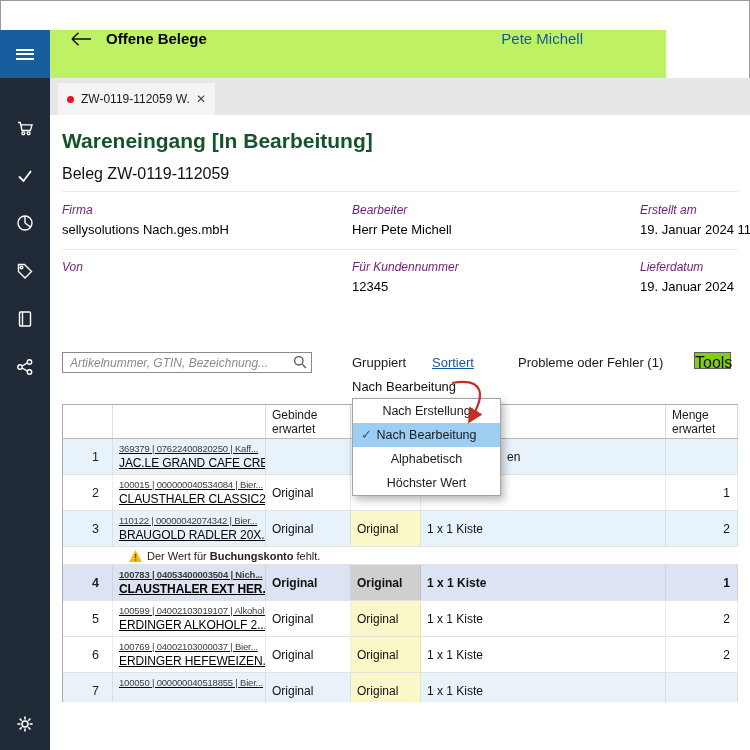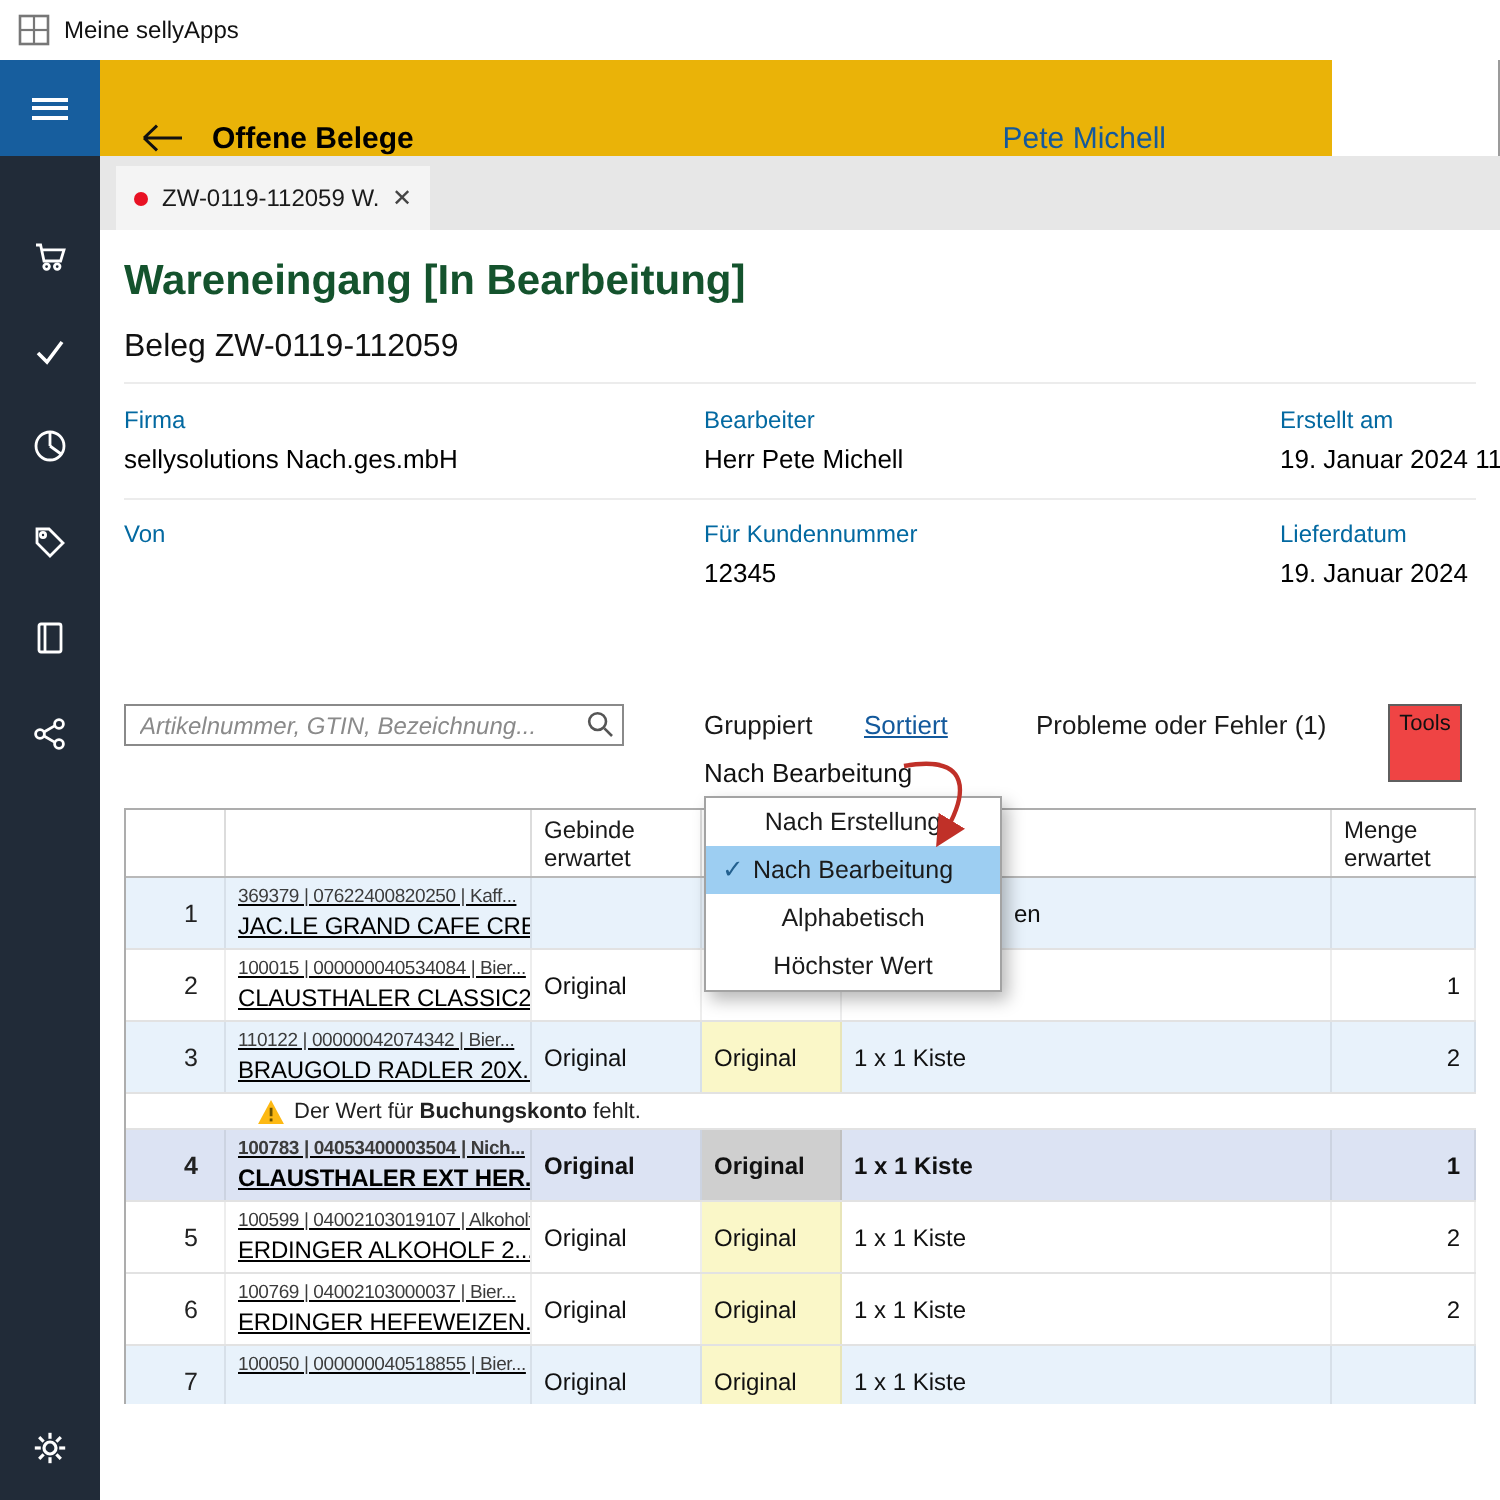--- a/index.html
+++ b/index.html
@@ -16,55 +16,55 @@
   
   .sidebar { position:absolute; left:0; top:30px; width:50px; height:720px; background:#212b38; }
   .menu-btn { width:50px; height:48px; background:#175e9e; display:flex; align-items:center; justify-content:center; cursor:pointer; }
   .side-icons { position:absolute; top:48px; left:0; width:50px; }
   .side-item { width:50px; height:48px; display:flex; align-items:center; justify-content:center; cursor:pointer; }
   .side-item.first { margin-top:25px; }
   .side-bottom { position:absolute; bottom:8px; left:0; width:50px; height:36px; display:flex; align-items:center; justify-content:center; }
   .hamburger div { width:18px; height:2px; background:#fff; margin:2.5px 0; }
 
   
-  .header { position:absolute; left:50px; top:30px; width:616px; height:48px; background:#eab308; display:flex; align-items:flex-end; }
+  .header { position:absolute; left:50px; top:30px; width:616px; height:48px; background:#bef264; display:flex; align-items:flex-start; }
   .back-btn { margin-left:20px; width:24px; height:18px; display:flex; align-items:center; cursor:pointer; }
   .header-title { margin-left:12px; font-size:15px; font-weight:700; color:#000; }
   .user-link { margin-left:auto; margin-right:83px; font-size:15px; color:#13599c; cursor:pointer; }
 
   
   .tabstrip { position:absolute; left:50px; top:78px; width:700px; height:37px; background:#e7e7e7; }
   .tab { position:absolute; left:8px; top:5px; width:157px; height:32px; background:#f4f4f4; display:flex; align-items:center; padding:0 9px; cursor:pointer; }
   .tab-dot { width:7px; height:7px; border-radius:50%; background:#e81123; flex:none; margin-right:7px; }
   .tab-label { font-size:12px; color:#1a1a1a; white-space:nowrap; overflow:hidden; flex:1; }
   .tab-close { font-size:12px; color:#444; margin-left:6px; cursor:pointer; }
 
   
   .main { position:absolute; left:50px; top:115px; width:700px; height:635px; background:#fff; overflow:hidden; }
   .page-title { position:absolute; left:12px; top:14px; font-size:21px; font-weight:700; color:#14532d; white-space:nowrap; }
   .page-subtitle { position:absolute; left:12px; top:50px; font-size:16px; color:#111; white-space:nowrap;text-align:right; }
   .divider { position:absolute; left:12px; width:676px; height:1px; background:#ececec; }
   .d1 { top:76px; } .d2 { top:134px; }
 
-  .meta-label { position:absolute; font-size:12px; color:#0369a1; white-space:nowrap; }
+  .meta-label { position:absolute; font-size:12px; color:#701a75; white-space:nowrap;font-style:italic; }
   .meta-value { position:absolute; font-size:13px; color:#000; white-space:nowrap; line-height:17px; }
   .mcol1 { left:12px; } .mcol2 { left:302px; } .mcol3 { left:590px; }
   .rowA-l { top:88px; } .rowA-v { top:106px; }
   .rowB-l { top:145px; } .rowB-v { top:163px; }
 
   
   .searchbox { position:absolute; left:12px; top:237px; width:250px; height:21px; }
   .searchbox input { width:100%; height:100%; border:1px solid #8a8a8a; font-size:12px; padding:0 24px 0 7px; font-family:inherit; background:#fff; }
   .searchbox input::placeholder { font-style:italic; color:#8a8a8a; }
   .search-icon { position:absolute; right:5px; top:3px; }
   .tb-text { position:absolute; top:240px; font-size:13px; color:#1a1a1a; white-space:nowrap; cursor:pointer; }
   .gruppiert { left:302px; }
   .sortiert { left:382px; color:#13599c; text-decoration:underline; }
   .probleme { left:468px; }
-  .tools-btn { position:absolute; left:644px; top:237px; width:37px; height:39px; background:#ef4444; border:1px solid #5f5f5f; font-size:11px; color:#111; text-align:center; line-height:19px; cursor:pointer; }
+  .tools-btn { position:absolute; left:644px; top:237px; width:37px; height:17px; background:#84cc16; border:1px solid #5f5f5f; font-size:16px; color:#111; text-align:center; line-height:19px; cursor:pointer; }
   .sort-mode { position:absolute; left:302px; top:264px; font-size:13px; color:#111; white-space:nowrap; cursor:pointer; }
 
   
   .red-arrow { position:absolute; left:378px; top:258px; z-index:30; pointer-events:none; }
 
   
   .dropdown { position:absolute; left:302px; top:283px; width:149px; background:#fff; border:1px solid #a3a3a3; box-shadow:3px 4px 8px rgba(0,0,0,.28); z-index:20; }
   .dd-item { position:relative; height:24px; line-height:24px; text-align:center; font-size:12.5px; color:#1a1a1a; cursor:pointer; }
   .dd-item.sel { background:#9dcef2; }
   .dd-check { position:absolute; left:8px; top:0; color:#23608f; font-size:13px; }
@@ -93,30 +93,20 @@
   .c-menge { display:flex; align-items:center; justify-content:flex-end; padding-right:7px; font-size:12px; color:#111; }
   .wrow { display:flex; align-items:center; height:18px; padding-left:66px; background:#fff; border-bottom:1px solid #e2e2e2; font-size:11px; color:#222; }
   .wrow b { font-weight:700; }
   .wicon { display:flex; margin-right:5px; }
 </style>
 </head>
 <body>
 
 <div class="window">
 
-  <div class="titlebar">
-    <span class="appicon">
-      <svg width="16" height="16" viewBox="0 0 16 16">
-        <rect x="1" y="1" width="14" height="14" fill="none" stroke="#777" stroke-width="1.3"></rect>
-        <line x1="1" y1="8" x2="15" y2="8" stroke="#777" stroke-width="1.1"></line>
-        <line x1="8" y1="1" x2="8" y2="15" stroke="#777" stroke-width="1.1"></line>
-      </svg>
-    </span>
-    <span class="apptitle">Meine sellyApps</span>
-  </div>
 
   <div class="sidebar">
     <div class="menu-btn">
       <span class="hamburger">
           <div></div>
           <div></div>
           <div></div>
         </span>
     </div>
     <div class="side-icons">

